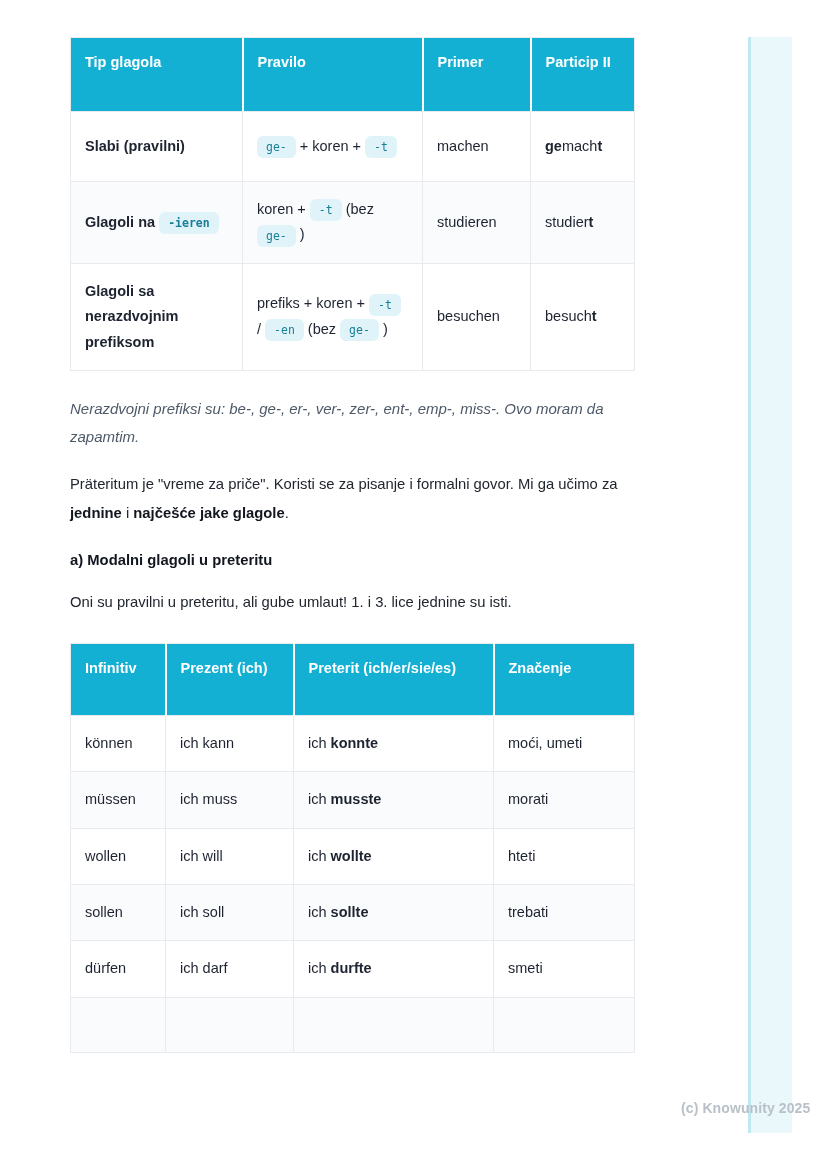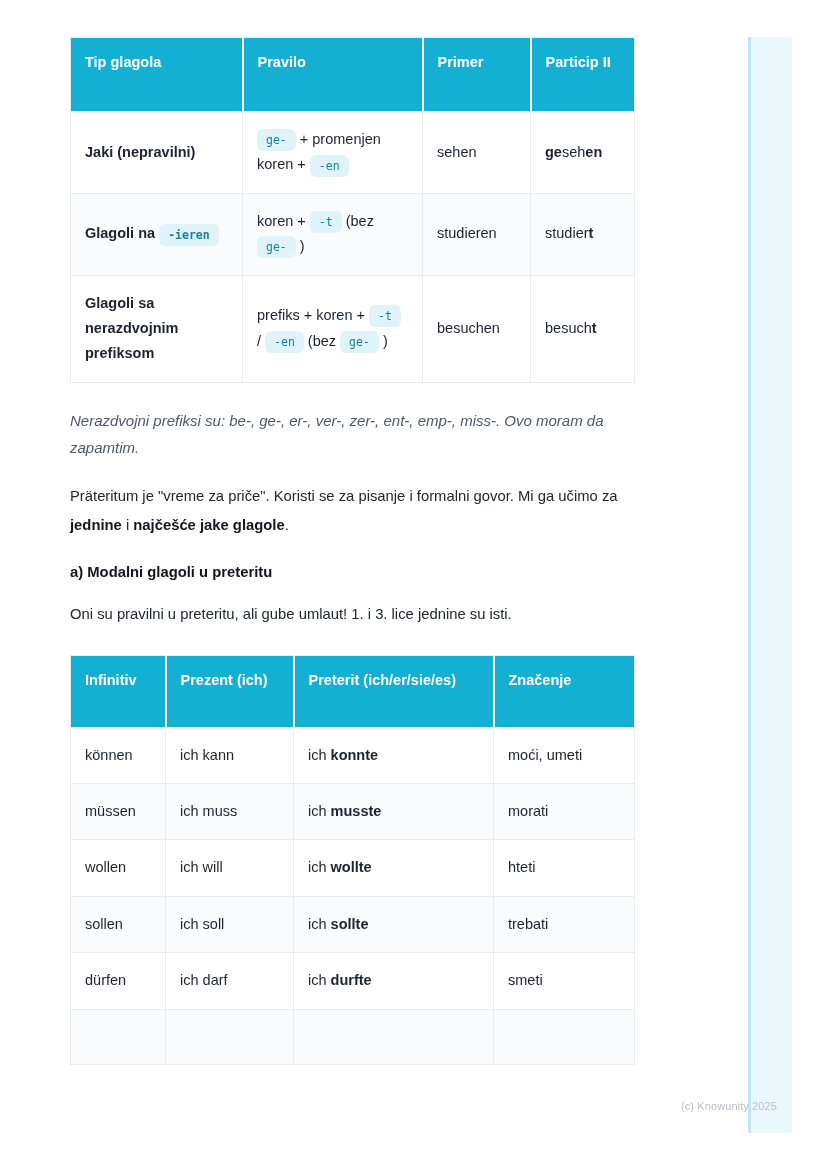--- a/index.html
+++ b/index.html
@@ -139,24 +139,25 @@
     height: 72px;
     background: linear-gradient(to bottom, rgba(255,255,255,0) 0%, rgba(255,255,255,0.88) 55%, #ffffff 100%);
     pointer-events: none;
   }
 
   
   .footer-copy {
     position: absolute;
     left: 681px;
     top: 1100px;
-    font-size: 11px;
+    font-size: 14px;
     color: #b9c0c8;
     white-space: nowrap;
     letter-spacing: 0.1px;
+    font-weight: bold;
   }
 </style>
 </head>
 <body>
 
 <div id="page">
 
   <div class="right-rail"></div>
 
   <div class="content">
@@ -171,24 +172,24 @@
       <thead>
         <tr>
           <th>Tip glagola</th>
           <th>Pravilo</th>
           <th>Primer</th>
           <th>Particip II</th>
         </tr>
       </thead>
       <tbody id="verb-types-body">
           <tr>
-            <td class="c-bold"><span>Jaki (nepravilni)</span></td>
-            <td><code class="chip">ge-</code><span> + promenjen koren + </span><code class="chip">-en</code></td>
-            <td>sehen</td>
-            <td><b>ge</b><span>seh</span><b>en</b></td>
+            <td class="c-bold"><span>Slabi (pravilni)</span></td>
+            <td><code class="chip">ge-</code><span> + koren + </span><code class="chip">-t</code></td>
+            <td>machen</td>
+            <td><b>ge</b><span>mach</span><b>t</b></td>
           </tr>
           <tr>
             <td class="c-bold"><span>Glagoli na</span> <code class="chip">-ieren</code></td>
             <td><span>koren + </span><code class="chip">-t</code><span> (bez </span><code class="chip">ge-</code><span> )</span></td>
             <td>studieren</td>
             <td><span>studier</span><b>t</b></td>
           </tr>
           <tr>
             <td class="c-bold"><span>Glagoli sa nerazdvojnim prefiksom</span></td>
             <td><span>prefiks + koren + </span><code class="chip">-t</code><span> / </span><code class="chip">-en</code><span> (bez </span><code class="chip">ge-</code><span> )</span></td>

